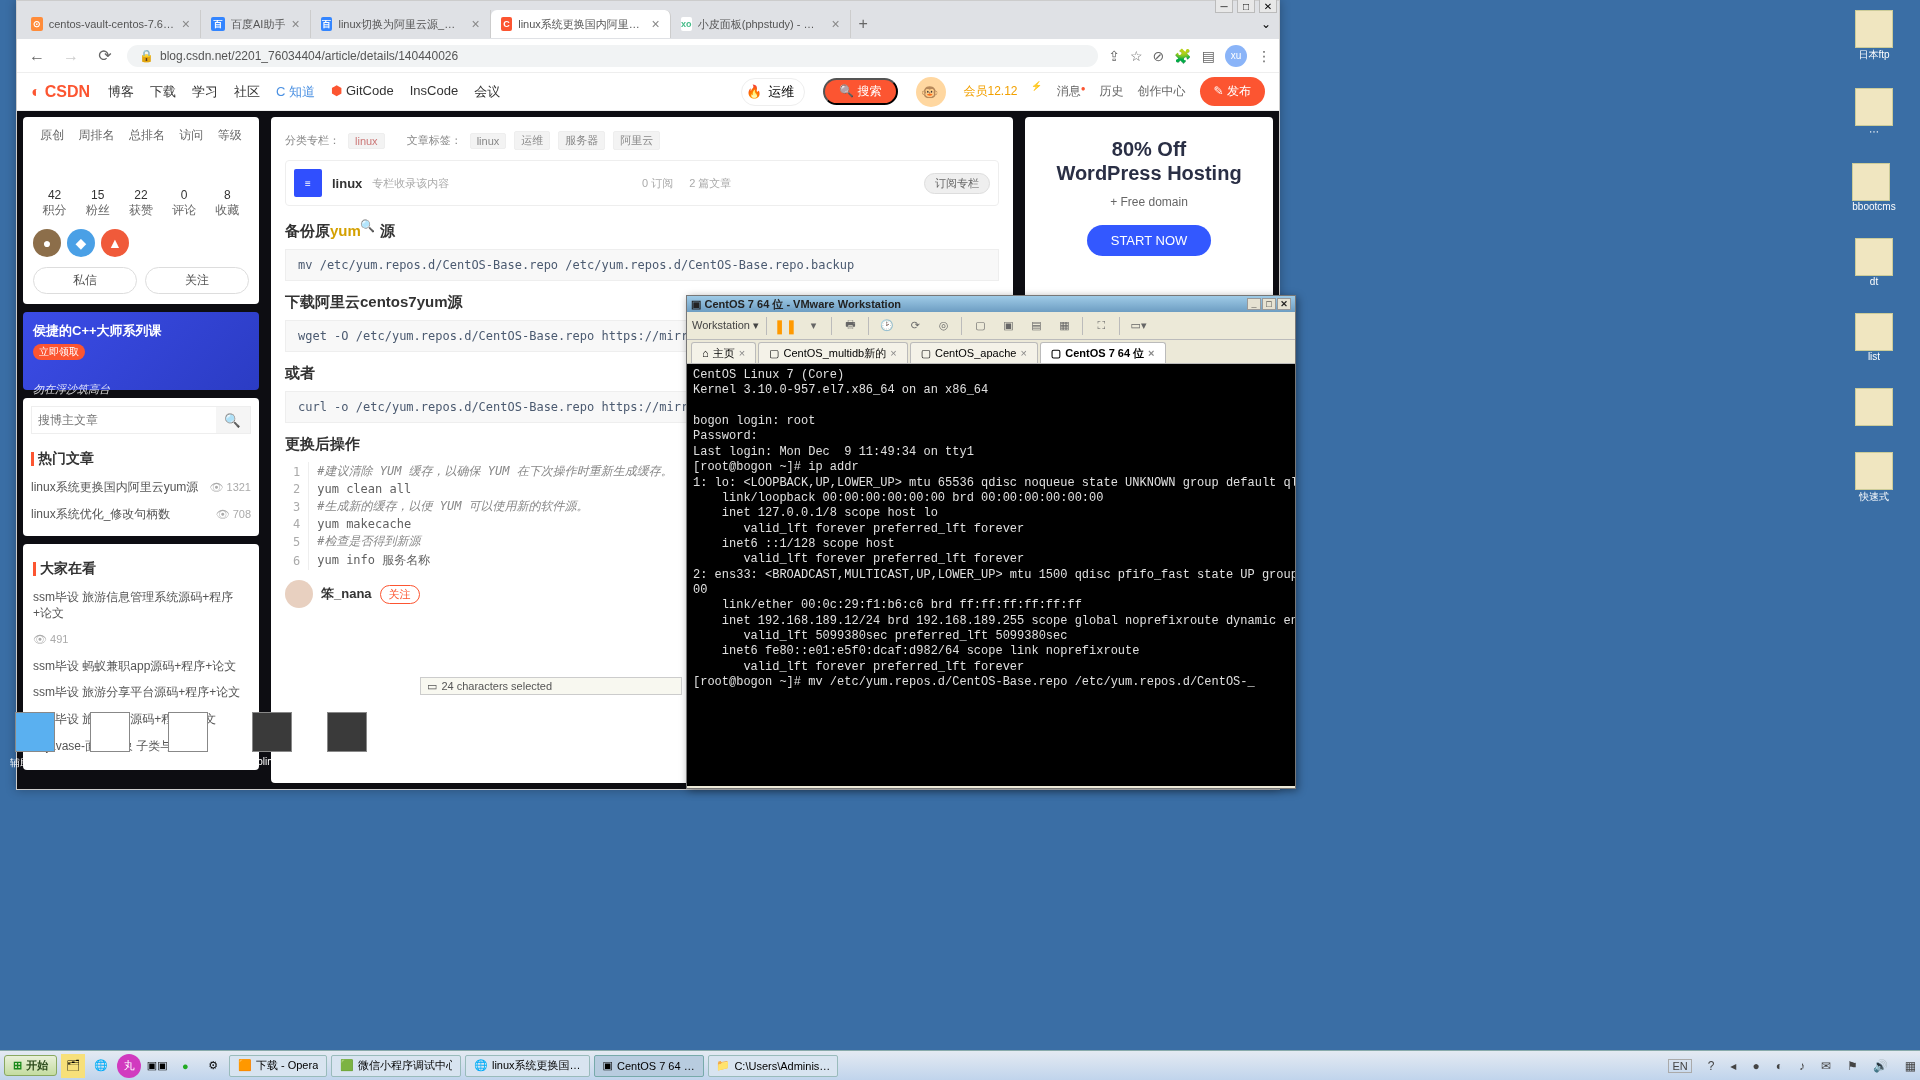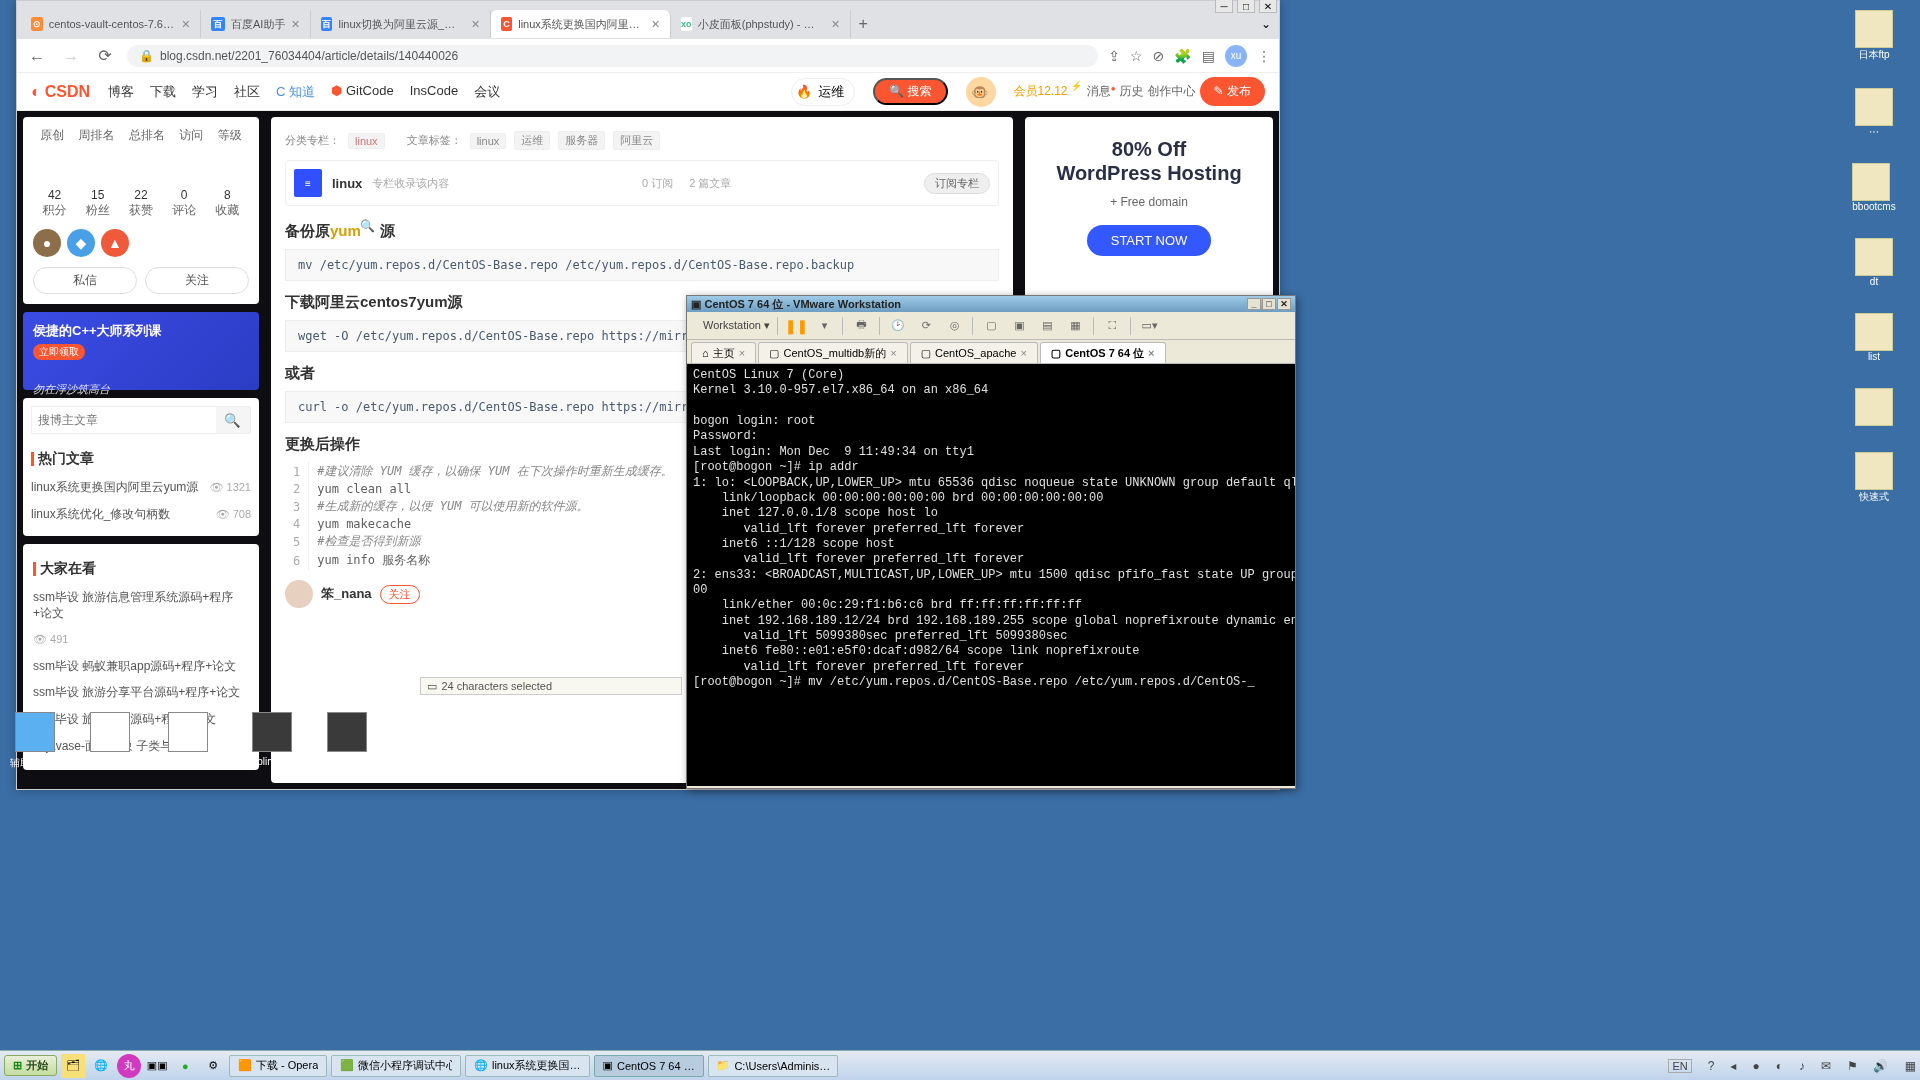--- a/index.html
+++ b/index.html
@@ -24,21 +24,21 @@
 
 
 .csdn-top { height: 38px; display: flex; align-items: center; padding: 0 14px; gap: 18px; background: #fff; border-bottom: 1px solid #eee; font-size: 13px; }
 .csdn-logo { font-weight: bold; color: #fc5531; font-size: 16px; }
 .csdn-logo::before { content: "◐"; margin-right: 4px; }
 .csdn-nav { display: flex; gap: 16px; color: #333; }
 .csdn-search-chip { display: flex; align-items: center; gap: 6px; background: #fff; border: 1px solid #eee; border-radius: 20px; padding: 4px 10px 4px 4px; margin-left: auto; }
 .search-btn-red { background: #fc5531; color: #fff; padding: 3px 14px; border-radius: 14px; font-size: 12px; }
 .fire { color: #fc5531; }
 .avatar-monkey { width: 30px; height: 30px; border-radius: 50%; background: #ffd7a0; display: flex; align-items: center; justify-content: center; font-size: 14px; }
-.csdn-right { display: flex; gap: 4px; align-items: center; color: #666; font-size: 12px; }
+.csdn-right { display: flex; gap: 14px; align-items: center; color: #666; font-size: 12px; }
 .vip-text { color: #f2a000; }
 .publish-btn { background: #fc5531; color: #fff; padding: 6px 14px; border-radius: 16px; }
 
 
 .csdn-body { display: flex; height: calc(100% - 110px); background: #0d0d12; }
 .left-col { width: 248px; padding: 6px; background: #0d0d12; }
 .card { background: #fff; border-radius: 4px; padding: 10px; margin-bottom: 8px; font-size: 12px; }
 .stats-row { display: flex; justify-content: space-around; text-align: center; color: #666; }
 .stats-row b { display: block; color: #333; font-weight: normal; margin-top: 36px; }
 .badges { display: flex; gap: 6px; margin-top: 10px; }
@@ -77,21 +77,21 @@
 .ad-card { background: #fff; border-radius: 4px; padding: 20px; text-align: center; height: 240px; }
 .ad-title { font-size: 20px; font-weight: bold; color: #2a2f45; line-height: 1.2; }
 .ad-sub { color: #666; margin-top: 10px; }
 .ad-btn { background: #3358ff; color: #fff; padding: 8px 24px; border-radius: 20px; display: inline-block; margin-top: 16px; font-size: 13px; }
 
 
 .vmware { position: absolute; left: 686px; top: 295px; width: 610px; height: 494px; background: #ece9d8; border: 1px solid #777; box-shadow: 2px 2px 8px rgba(0,0,0,.4); }
 .vm-title { background: linear-gradient(#9fcbe7,#6d9dc2); height: 16px; display: flex; align-items: center; padding: 0 4px; font-size: 11px; font-weight: bold; color: #222; }
 .vm-title-ctrl { margin-left: auto; display: flex; gap: 1px; }
 .vm-title-ctrl span { width: 14px; height: 12px; background: #e6e2d2; border: 1px solid #999; font-size: 9px; text-align: center; line-height: 10px; }
-.vm-toolbar { height: 28px; background: #ece9d8; display: flex; align-items: center; padding: 0 16px; gap: 8px; border-bottom: 1px solid #bbb; font-size: 11px; color: #444; }
+.vm-toolbar { height: 28px; background: #ece9d8; display: flex; align-items: center; padding: 0 5px; gap: 8px; border-bottom: 1px solid #bbb; font-size: 11px; color: #444; }
 .vm-tool-ic { width: 20px; height: 20px; display: flex; align-items: center; justify-content: center; color: #666; }
 .vm-sep { width: 1px; height: 18px; background: #bbb; }
 .vm-play { color: #f90; font-size: 14px; }
 .vm-tabset { display: flex; background: #ece9d8; height: 24px; padding: 2px 4px 0; gap: 2px; border-bottom: 1px solid #bbb; }
 .vm-tab { border: 1px solid #bbb; border-bottom: none; background: #f4f2e8; padding: 2px 10px; font-size: 11px; border-radius: 3px 3px 0 0; display: flex; align-items: center; gap: 4px; }
 .vm-tab.active { background: #fff; font-weight: bold; }
 .vm-tab-close { color: #888; font-size: 11px; }
 .terminal { background: #000; color: #e0e0e0; font-family: "Courier New", monospace; font-size: 12px; padding: 4px 6px; height: calc(100% - 70px); white-space: pre; line-height: 1.28; overflow: hidden; }
 
 

